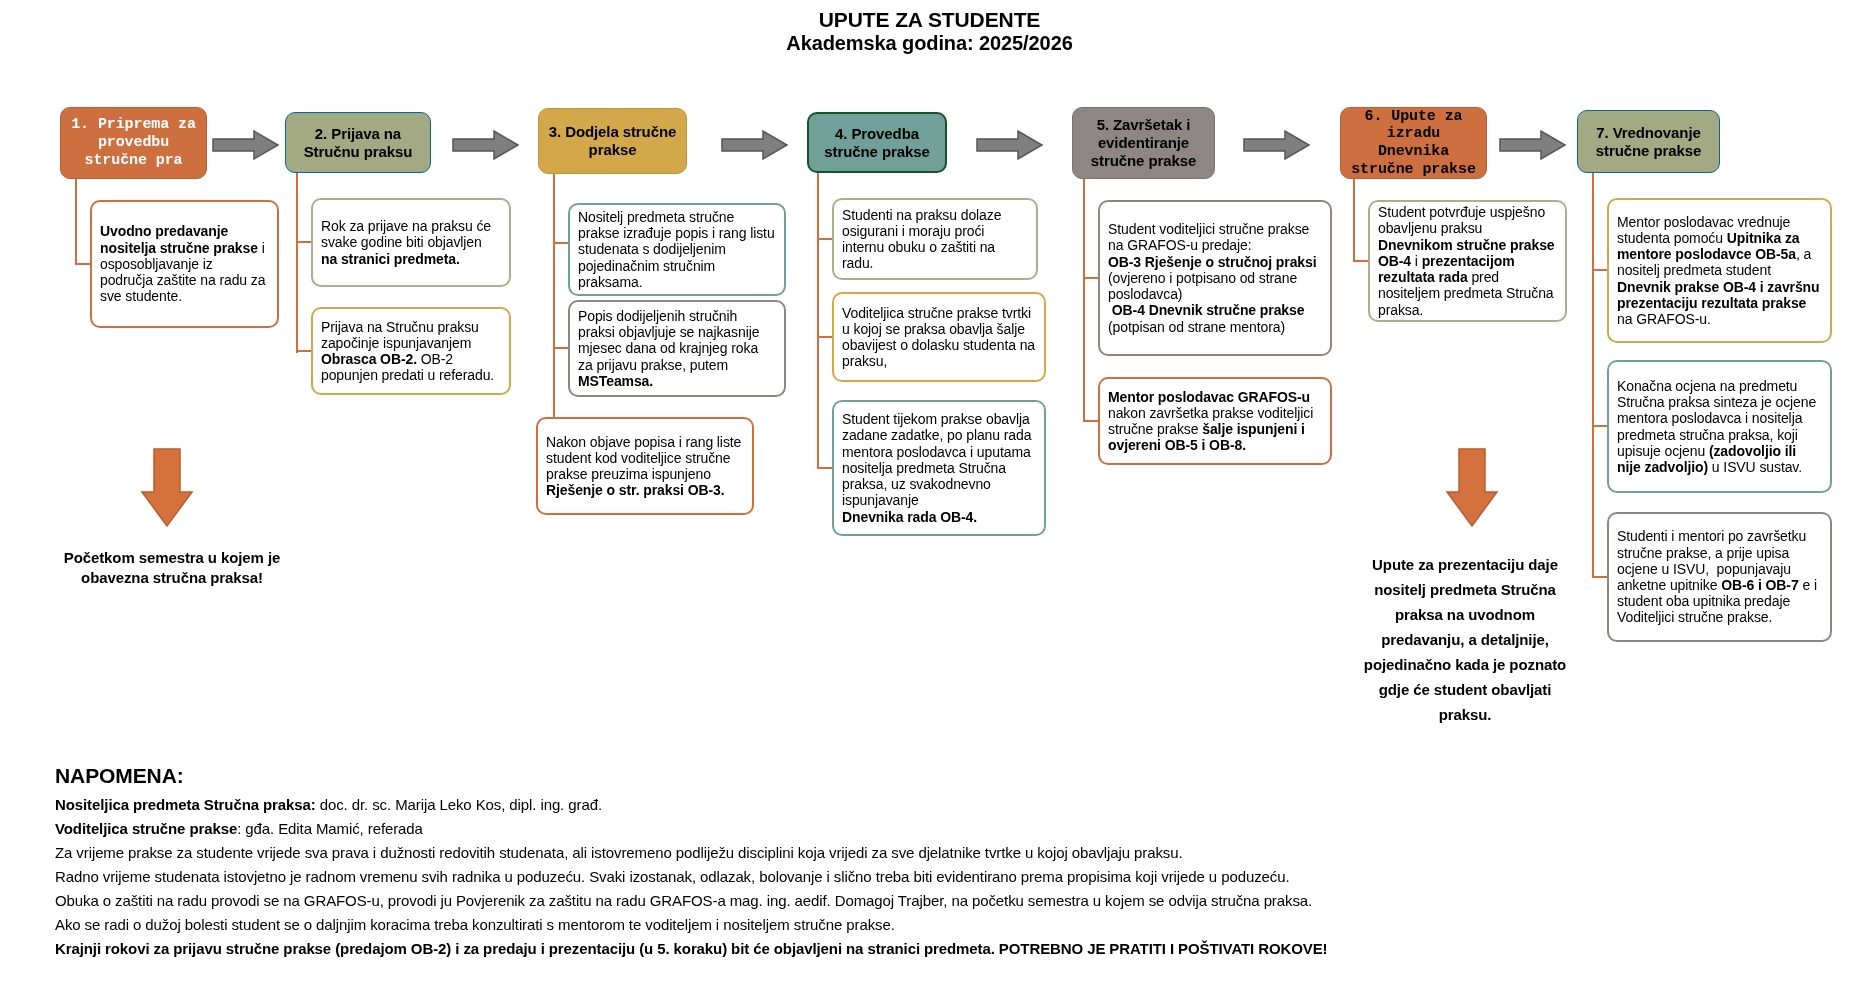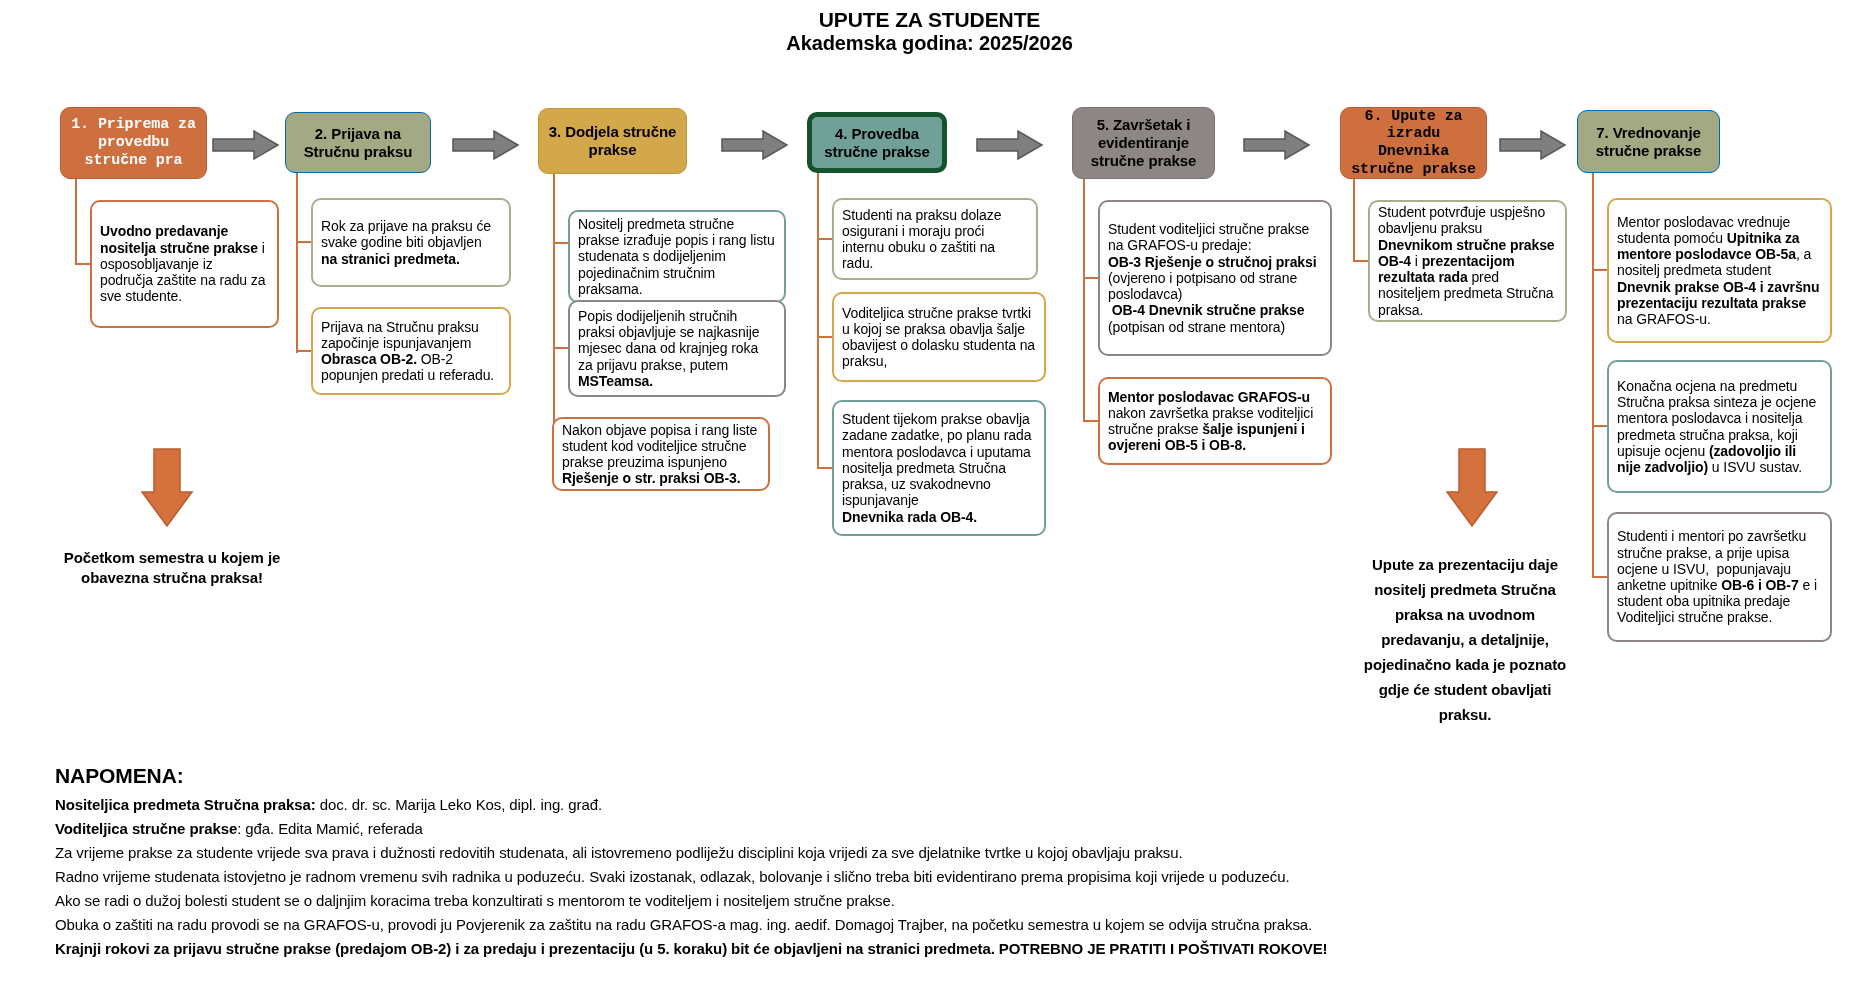--- a/index.html
+++ b/index.html
@@ -8,21 +8,21 @@
 
   .title-wrap{position:absolute;left:0;right:0;top:8px;text-align:center;}
   .title-main{font-size:21px;font-weight:bold;}
   .title-sub{font-size:20px;font-weight:bold;margin-top:0;}
 
   .hdr{position:absolute;border-radius:10px;display:flex;align-items:center;justify-content:center;
        text-align:center;font-weight:bold;font-size:15px;line-height:1.18;padding:2px 6px;box-sizing:border-box;}
   .bg-orange{background:#CE6F3F;border:1px solid #B85E31;font-family:Liberation Mono, monospace;}
   .bg-olive{background:#A3A983;border:1px solid #0369a1;}
   .bg-gold{background:#D2A84A;border:1px solid #BE9537;}
-  .bg-teal{background:#71A099;border:5px solid #14532d;}
+  .bg-teal{background:#71A099;border:2px solid #14532d;}
   .bg-gray{background:#8D8685;border:1px solid #7A7372;}
   .txt-white{color:#fff;}
 
   .dbox{position:absolute;background:#fff;border-radius:10px;border:2px solid #000;display:flex;align-items:center;
         box-sizing:border-box;padding:4px 8px;font-size:14px;line-height:1.16;}
   .bd-orange{border-color:#CE6F3F;}
   .bd-olive{border-color:#A9AF8B;}
   .bd-gold{border-color:#D2A84A;}
   .bd-teal{border-color:#71A099;}
   .bd-gray{border-color:#8D8685;}
@@ -124,27 +124,27 @@
     <div class="txt"><span class="rich-b">Uvodno predavanje nositelja stručne prakse</span><span> i osposobljavanje iz područja zaštite na radu za sve studente.</span></div>
   </div>
 
   <div class="dbox bd-olive" style="left:311px;top:198px;width:200px;height:89px">
     <div class="txt"><span>Rok za prijave na praksu će svake godine biti objavljen </span><span class="rich-b">na stranici predmeta.</span></div>
   </div>
   <div class="dbox bd-gold" style="left:311px;top:307px;width:200px;height:88px">
     <div class="txt"><span>Prijava na Stručnu praksu započinje ispunjavanjem </span><span class="rich-b">Obrasca OB-2.</span><span> OB-2 popunjen predati u referadu.</span></div>
   </div>
 
-  <div class="dbox bd-teal" style="left:568px;top:210px;width:218px;height:93px">
+  <div class="dbox bd-teal" style="left:568px;top:203px;width:218px;height:93px">
     <div class="txt"><span>Nositelj predmeta stručne prakse izrađuje popis i rang listu studenata s dodijeljenim pojedinačnim stručnim praksama.</span></div>
   </div>
   <div class="dbox bd-gray" style="left:568px;top:300px;width:218px;height:97px">
     <div class="txt"><span>Popis dodijeljenih stručnih praksi objavljuje se najkasnije mjesec dana od krajnjeg roka za prijavu prakse, putem </span><span class="rich-b">MSTeamsa.</span></div>
   </div>
-  <div class="dbox bd-orange" style="left:552px;top:417px;width:218px;height:74px">
+  <div class="dbox bd-orange" style="left:536px;top:417px;width:218px;height:98px">
     <div class="txt"><span>Nakon objave popisa i rang liste student kod voditeljice stručne prakse preuzima ispunjeno </span><span class="rich-b">Rješenje o str. praksi OB-3.</span></div>
   </div>
 
   <div class="dbox bd-olive" style="left:832px;top:198px;width:206px;height:82px">
     <div class="txt"><span>Studenti na praksu dolaze osigurani i moraju proći internu obuku o zaštiti na radu.</span></div>
   </div>
   <div class="dbox bd-gold" style="left:832px;top:292px;width:214px;height:90px">
     <div class="txt"><span>Voditeljica stručne prakse tvrtki u kojoj se praksa obavlja šalje obavijest o dolasku studenta na praksu,</span></div>
   </div>
   <div class="dbox bd-teal" style="left:832px;top:400px;width:214px;height:136px">
@@ -184,18 +184,18 @@
 
   <div class="note note-sem">Početkom semestra u kojem je obavezna stručna praksa!</div>
   <div class="note note-pres">Upute za prezentaciju daje nositelj predmeta Stručna praksa na uvodnom predavanju, a detaljnije, pojedinačno kada je poznato gdje će student obavljati praksu.</div>
 
   <div class="napomena">
     <div class="nap-h">NAPOMENA:</div>
     <div class="nap-l"><span class="rich-b">Nositeljica predmeta Stručna praksa:</span><span> doc. dr. sc. Marija Leko Kos, dipl. ing. građ.</span></div>
     <div class="nap-l"><span class="rich-b">Voditeljica stručne prakse</span><span>: gđa. Edita Mamić, referada</span></div>
     <div class="nap-l"><span>Za vrijeme prakse za studente vrijede sva prava i dužnosti redovitih studenata, ali istovremeno podliježu disciplini koja vrijedi za sve djelatnike tvrtke u kojoj obavljaju praksu.</span></div>
     <div class="nap-l"><span>Radno vrijeme studenata istovjetno je radnom vremenu svih radnika u poduzeću. Svaki izostanak, odlazak, bolovanje i slično treba biti evidentirano prema propisima koji vrijede u poduzeću.</span></div>
+    <div class="nap-l"><span>Obuka o zaštiti na radu provodi se na GRAFOS-u, provodi ju Povjerenik za zaštitu na radu GRAFOS-a mag. ing. aedif. Domagoj Trajber, na početku semestra u kojem se odvija stručna praksa.</span></div>
     <div class="nap-l"><span>Ako se radi o dužoj bolesti student se o daljnjim koracima treba konzultirati s mentorom te voditeljem i nositeljem stručne prakse.</span></div>
-    <div class="nap-l"><span>Obuka o zaštiti na radu provodi se na GRAFOS-u, provodi ju Povjerenik za zaštitu na radu GRAFOS-a mag. ing. aedif. Domagoj Trajber, na početku semestra u kojem se odvija stručna praksa.</span></div>
     <div class="nap-l"><span class="rich-b">Krajnji rokovi za prijavu stručne prakse (predajom OB-2) i za predaju i prezentaciju (u 5. koraku) bit će objavljeni na stranici predmeta. POTREBNO JE PRATITI I POŠTIVATI ROKOVE!</span></div>
   </div>
 
 </div>
 
 </body></html>

